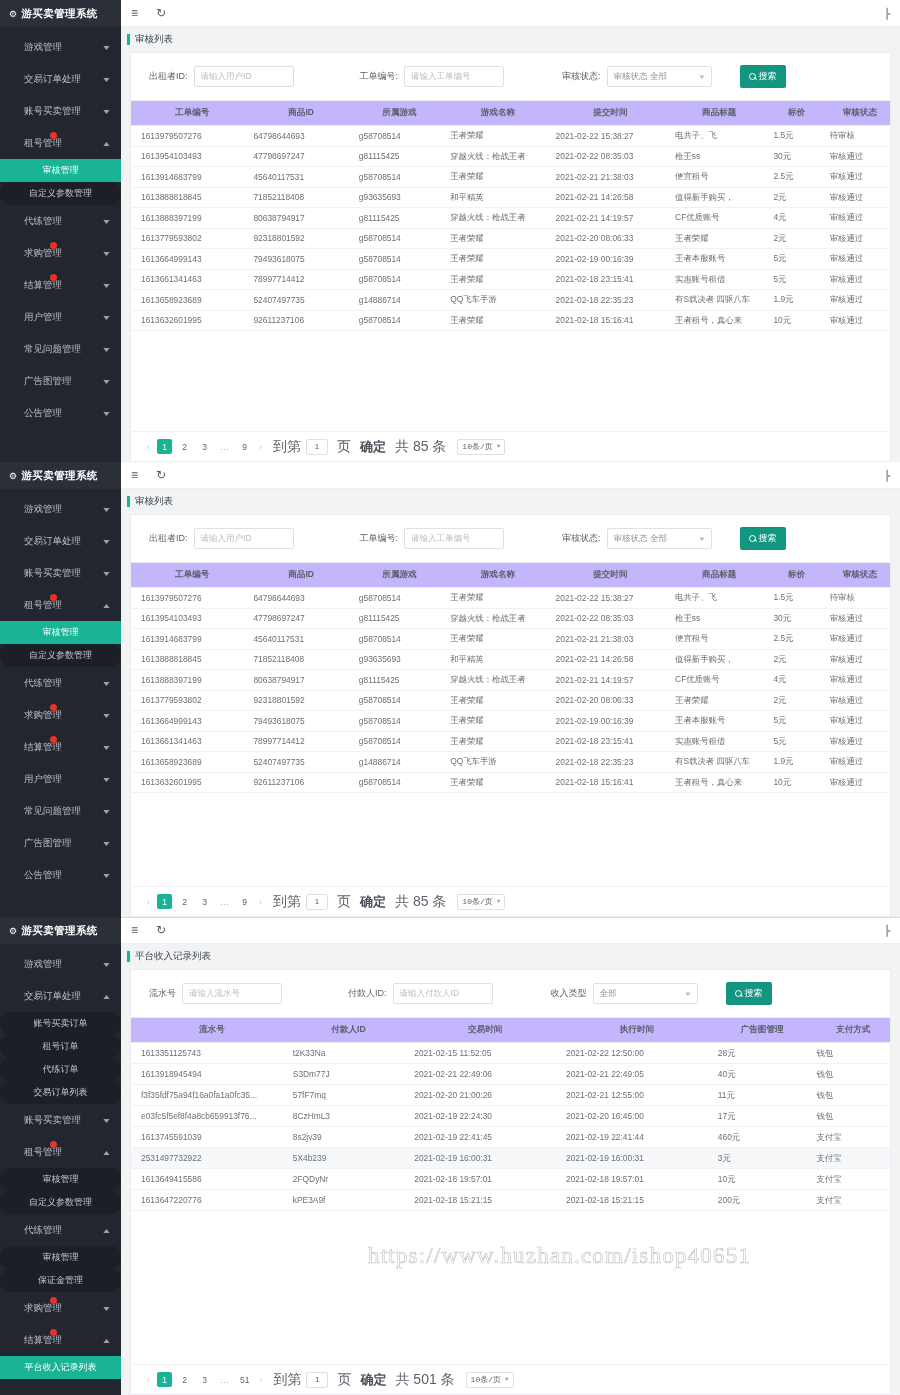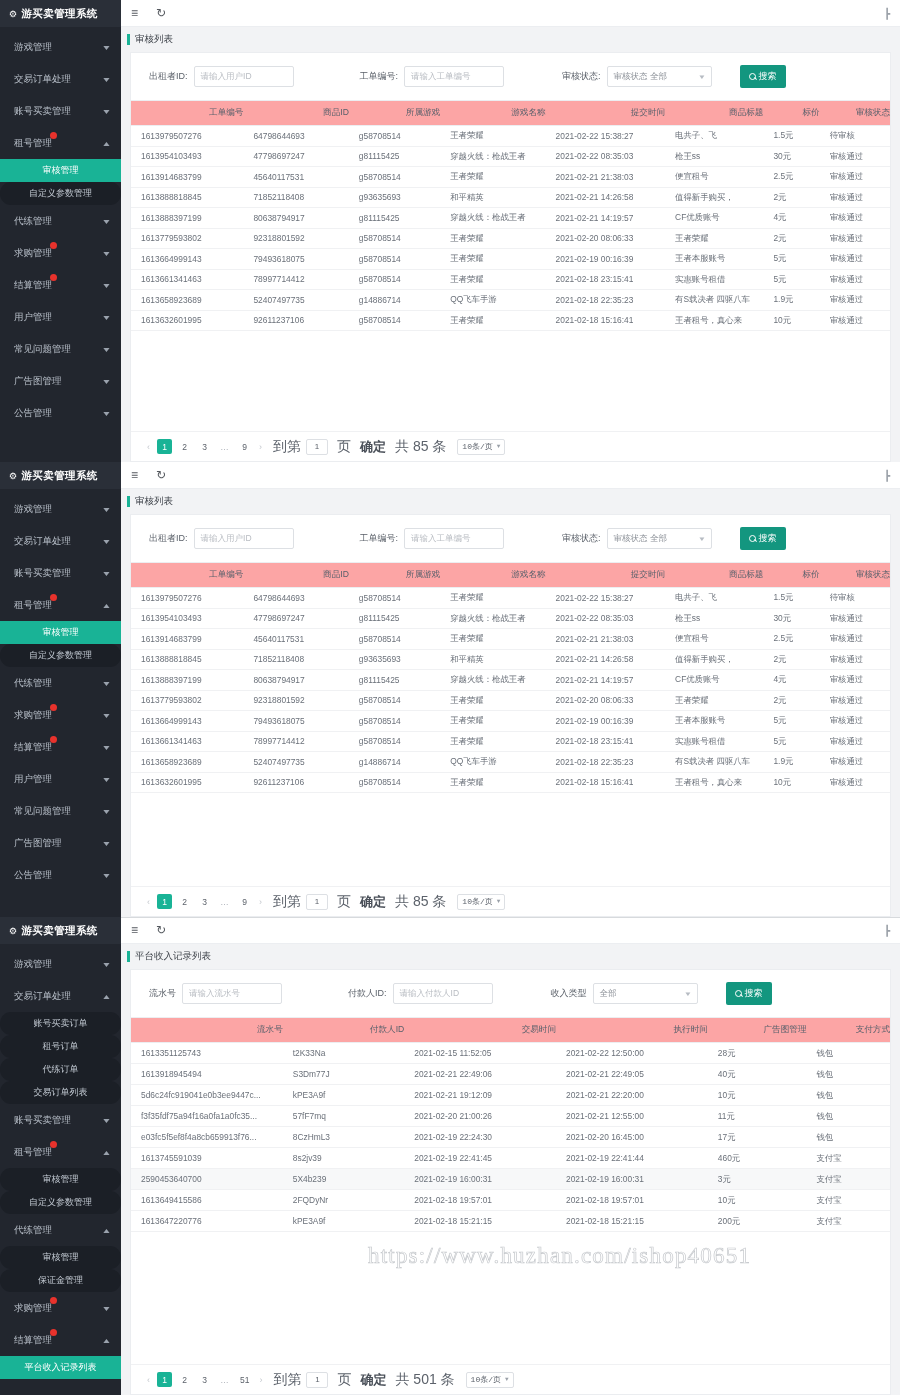--- a/index.html
+++ b/index.html
@@ -49,21 +49,21 @@
   .mitem {
     height: 32px;
     display: flex;
     align-items: center;
     padding: 0 11px 0 14px;
     font-size: 9.5px;
     color: #b9c0ca;
     position: relative;
     white-space: nowrap;
   }
-  .mitem .mlabel { flex: 1; }
+  .mitem .mlabel { flex: 1; margin-left: 10px; }
   .mitem .caret {
     font-size: 7px;
     color: #9aa2ad;
     transform: scaleX(1.5);
   }
   .mitem .dot {
     position: absolute;
     width: 7px; height: 7px;
     border-radius: 50%;
     background: #e8322c;
@@ -211,25 +211,25 @@
     right: -2.5px; bottom: -0.5px;
     transform: rotate(45deg);
   }
 
   table.grid {
     width: 100%;
     border-collapse: collapse;
     table-layout: fixed;
   }
   table.grid th {
-    background: #fca5a5;
+    background: #c4b5fd;
     font-size: 8.6px;
-    font-weight: normal;
+    font-weight: bold;
     color: #58606b;
-    text-align: right;
+    text-align: center;
     padding: 6px 0 6px 10px;
     border-top: 1px solid #eceef1;
     border-bottom: 1px solid #eceef1;
     white-space: nowrap;
   }
   table.grid td {
     font-size: 8.4px;
     color: #6a7079;
     padding: 0 0 0 10px;
     border-bottom: 1px solid #f0f1f3;
@@ -942,28 +942,20 @@
               </tr>
               <tr class="">
                 <td>1613918945494</td>
                 <td>S3Dm77J</td>
                 <td>2021-02-21 22:49:06</td>
                 <td>2021-02-21 22:49:05</td>
                 <td>40元</td>
                 <td>钱包</td>
               </tr>
               <tr class="">
-                <td>5d6c24fc919041e0b3ee9447c...</td>
-                <td>kPE3A9f</td>
-                <td>2021-02-21 19:12:09</td>
-                <td>2021-02-21 22:20:00</td>
-                <td>10元</td>
-                <td>钱包</td>
-              </tr>
-              <tr class="">
                 <td>f3f35fdf75a94f16a0fa1a0fc35...</td>
                 <td>57fF7mq</td>
                 <td>2021-02-20 21:00:26</td>
                 <td>2021-02-21 12:55:00</td>
                 <td>11元</td>
                 <td>钱包</td>
               </tr>
               <tr class="">
                 <td>e03fc5f5ef8f4a8cb659913f76...</td>
                 <td>8CzHmL3</td>
@@ -974,21 +966,21 @@
               </tr>
               <tr class="">
                 <td>1613745591039</td>
                 <td>8s2jv39</td>
                 <td>2021-02-19 22:41:45</td>
                 <td>2021-02-19 22:41:44</td>
                 <td>460元</td>
                 <td>支付宝</td>
               </tr>
               <tr class="alt">
-                <td>2590453640700</td>
+                <td>2531497732922</td>
                 <td>5X4b239</td>
                 <td>2021-02-19 16:00:31</td>
                 <td>2021-02-19 16:00:31</td>
                 <td>3元</td>
                 <td>支付宝</td>
               </tr>
               <tr class="">
                 <td>1613649415586</td>
                 <td>2FQDyNr</td>
                 <td>2021-02-18 19:57:01</td>

